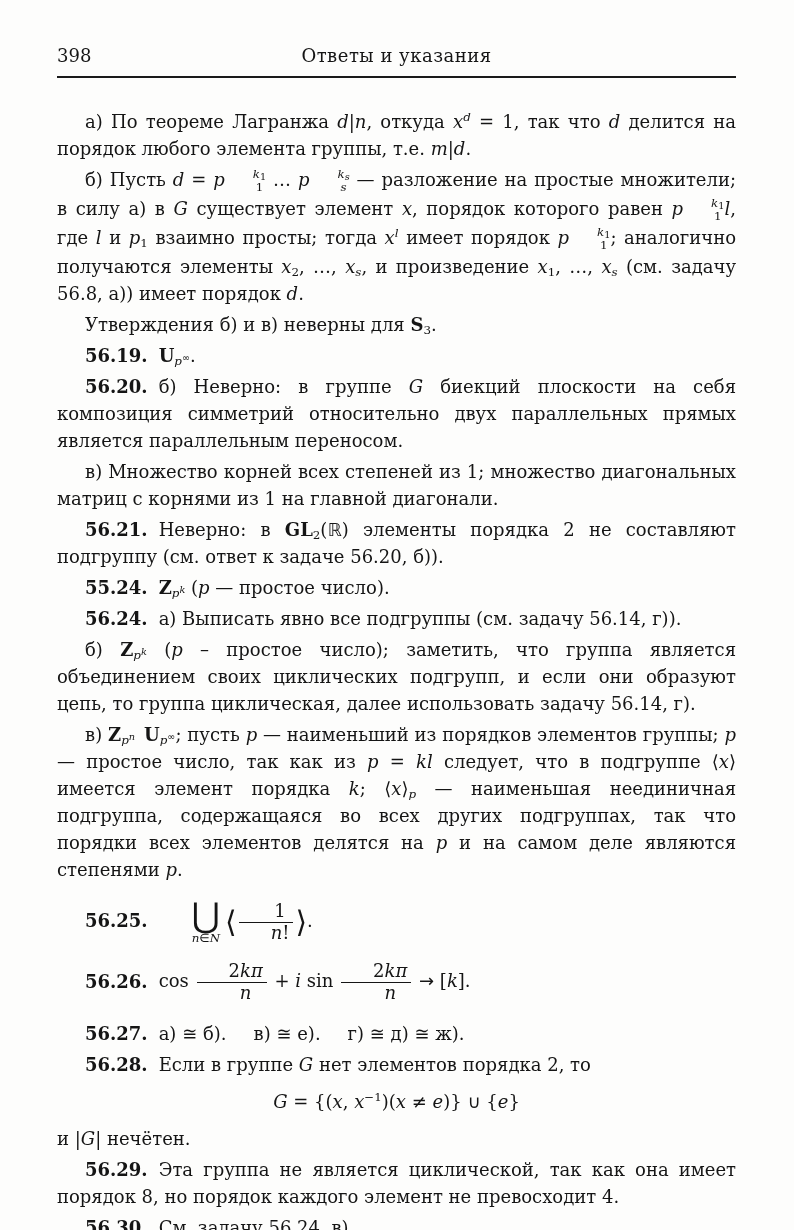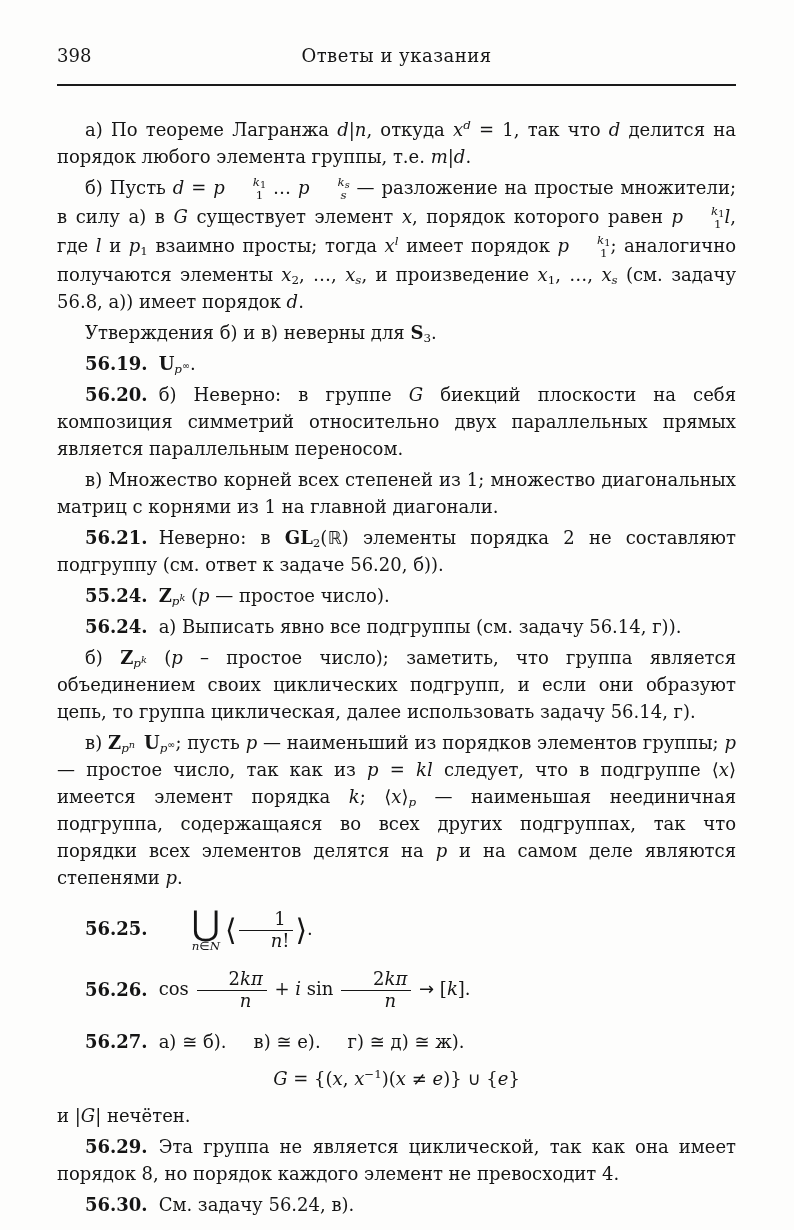--- a/index.html
+++ b/index.html
@@ -7,21 +7,21 @@
     width:794px;height:1230px;box-sizing:border-box;
     background:#fdfdfc;color:#151515;
     padding:42px 58px 0 57px;
     font-family:"DejaVu Serif","DejaVu Sans",serif;
     font-size:18px;line-height:1.5;
     overflow:hidden;margin:0 auto;position:relative;
   }
   .header{
     position:relative;height:26px;
     border-bottom:2px solid #1a1a1a;
-    padding-bottom:16px;margin-bottom:30px;
+    padding-bottom:8px;margin-bottom:30px;
   }
   .pageno{position:absolute;left:0;top:0;font-size:18px;}
   .runtitle{
     position:absolute;left:0;right:0;top:0;text-align:center;
     font-size:18px;letter-spacing:.5px;
   }
   .body p{margin:4px 0;text-align:justify;}
   p.indent{text-indent:28px;}
   p.center{text-align:center;text-indent:0;margin:10px 0;}
   p.formula{margin:16px 0;text-align:left;}
@@ -60,18 +60,19 @@
       <p class="indent"><span class="num">56.20.</span><span>б) Неверно: в группе </span><span class="i">G</span><span> биекций плоскости на себя композиция симметрий относительно двух параллельных прямых является параллельным переносом.</span></p>
       <p class="indent"><span>в) Множество корней всех степеней из 1; множество диагональных матриц с корнями из 1 на главной диагонали.</span></p>
       <p class="indent"><span class="num">56.21.</span><span>Неверно: в </span><span class="b">GL</span><span class="sub">2</span><span>(</span><span class="mathsym">ℝ</span><span>) элементы порядка 2 не составляют подгруппу (см. ответ к задаче 56.20, б)).</span></p>
       <p class="indent"><span class="num">55.24.</span><span class="b">Z</span><span class="sub"><span class="i">p</span><span class="sup2 i">k</span></span><span> (</span><span class="i">p</span><span> — простое число).</span></p>
       <p class="indent"><span class="num">56.24.</span><span>а) Выписать явно все подгруппы (см. задачу 56.14, г)).</span></p>
       <p class="indent"><span>б) </span><span class="b">Z</span><span class="sub"><span class="i">p</span><span class="sup2 i">k</span></span><span> (</span><span class="i">p</span><span> – простое число); заметить, что группа является объединением своих циклических подгрупп, и если они образуют цепь, то группа циклическая, далее использовать задачу 56.14, г).</span></p>
       <p class="indent"><span>в) </span><span class="b">Z</span><span class="sub"><span class="i">p</span><span class="sup2 i">n</span></span><span> </span><span class="b">U</span><span class="sub"><span class="i">p</span><span class="sup2 mathsym">∞</span></span><span>; пусть </span><span class="i">p</span><span> — наименьший из порядков элементов группы; </span><span class="i">p</span><span> — простое число, так как из </span><span class="i">p</span><span> = </span><span class="i">kl</span><span> следует, что в подгруппе </span><span class="mathsym">⟨</span><span class="i">x</span><span class="mathsym">⟩</span><span> имеется элемент порядка </span><span class="i">k</span><span>; </span><span class="mathsym">⟨</span><span class="i">x</span><span class="mathsym">⟩</span><span class="sub i">p</span><span> — наименьшая неединичная подгруппа, содержащаяся во всех других подгруппах, так что порядки всех элементов делятся на </span><span class="i">p</span><span> и на самом деле являются степенями </span><span class="i">p</span><span>.</span></p>
       <p class="indent formula"><span class="num">56.25.</span><span class="bigop"><span class="op">⋃</span><span class="lim"><span class="i">n</span><span class="mathsym">∈</span><span class="i">N</span></span></span><span class="bigbr">⟨</span><span class="frac"><span class="fnum">1</span><span class="fden"><span class="i">n</span><span>!</span></span></span><span class="bigbr">⟩</span><span>.</span></p>
       <p class="indent formula"><span class="num">56.26.</span><span>cos </span><span class="frac"><span class="fnum"><span>2</span><span class="i">k</span><span class="i">π</span></span><span class="fden"><span class="i">n</span></span></span><span> + </span><span class="i">i</span><span> sin </span><span class="frac"><span class="fnum"><span>2</span><span class="i">k</span><span class="i">π</span></span><span class="fden"><span class="i">n</span></span></span><span> </span><span class="mathsym">→</span><span> [</span><span class="i">k</span><span>].</span></p>
       <p class="indent"><span class="num">56.27.</span><span>а) </span><span class="mathsym">≅</span><span> б).  в) </span><span class="mathsym">≅</span><span> е).  г) </span><span class="mathsym">≅</span><span> д) </span><span class="mathsym">≅</span><span> ж).</span></p>
+      <p class="indent"><span class="num">56.28.</span><span>Если в группе </span><span class="i">G</span><span> нет элементов порядка 2, то</span></p>
       <p class="center"><span class="i">G</span><span> = {(</span><span class="i">x</span><span>, </span><span class="i">x</span><span class="sup">−1</span><span>)(</span><span class="i">x</span><span> ≠ </span><span class="i">e</span><span>)} </span><span class="mathsym">∪</span><span> {</span><span class="i">e</span><span>}</span></p>
       <p><span>и |</span><span class="i">G</span><span>| нечётен.</span></p>
       <p class="indent"><span class="num">56.29.</span><span>Эта группа не является циклической, так как она имеет порядок 8, но порядок каждого элемент не превосходит 4.</span></p>
       <p class="indent"><span class="num">56.30.</span><span>См. задачу 56.24, в).</span></p>
     </div>
 </div>
 
 </body></html>

